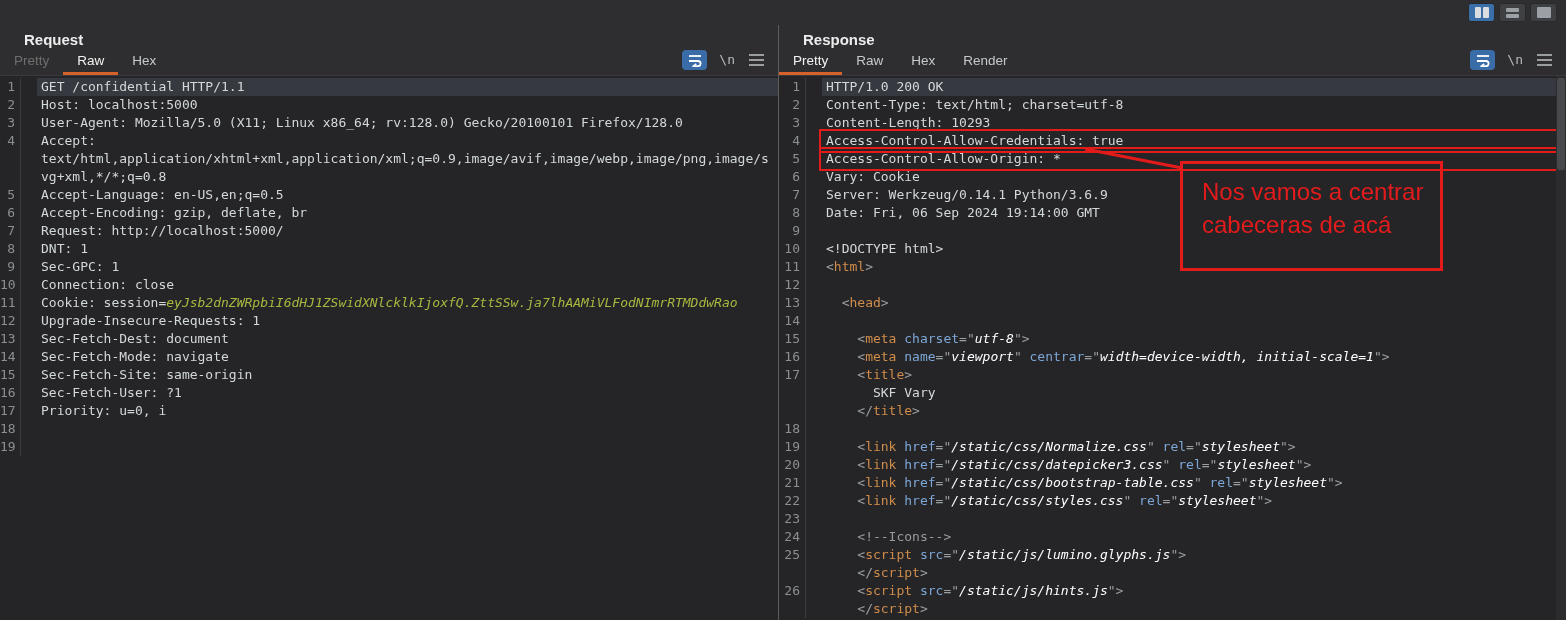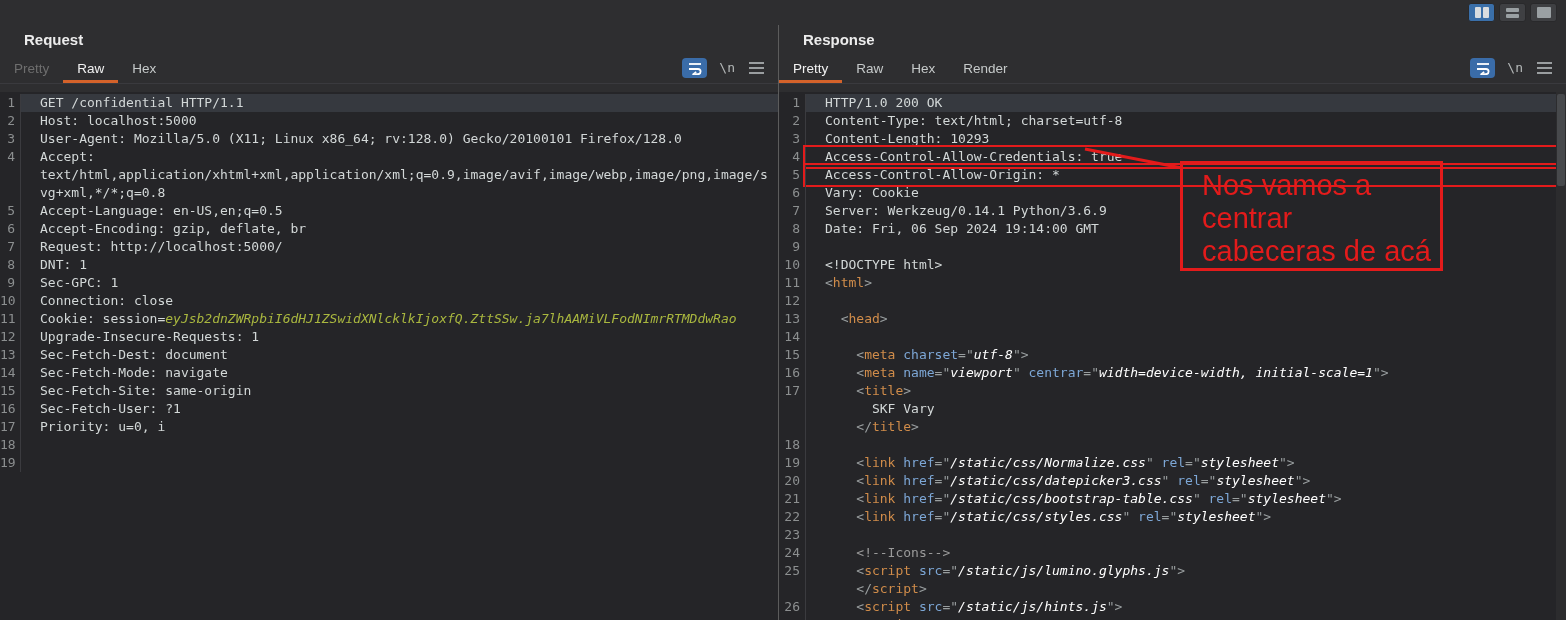--- a/index.html
+++ b/index.html
@@ -12,21 +12,21 @@
             gap:4px; padding-right:9px; }
   .layoutbtn { width:27px; height:19px; border-radius:3px; background:#3f4043; border:1px solid #29292b;
                display:flex; align-items:center; justify-content:center; gap:2px; cursor:pointer; }
   .layoutbtn.active { background:#3a6fa9; }
   .layoutbtn .col { width:6px; height:11px; background:#d9dde0; border-radius:1px; }
   .layoutbtn .rows { display:flex; flex-direction:column; gap:2px; }
   .layoutbtn .rowbar { width:13px; height:4px; background:#9aa0a3; border-radius:1px; }
   .layoutbtn .pane { width:14px; height:11px; background:#9aa0a3; border-radius:1px; }
 
   .panels { display:flex; height:595px; }
-  .panel { display:flex; flex-direction:column;gap:8px; }
+  .panel { display:flex; flex-direction:column; }
   .panel.request { width:778px; }
   .divider { width:1px; background:#5c5c5c; }
   .panel.response { flex:1; }
 
   .panel-title { height:23px; padding:6px 0 0 24px; font-size:15px; font-weight:bold; color:#ececec; }
 
   .tabbar { height:28px; display:flex; border-bottom:1px solid #3a3a3e; }
   .tab { padding:0 14px; height:27px; line-height:25px; font-size:13.5px; color:#c6caca; cursor:pointer; }
   .tab.active { color:#f2f2f2; box-shadow:inset 0 -3px 0 #d4622a; }
   .tab.disabled { color:#6e6e6e; cursor:default; }
@@ -36,41 +36,41 @@
   .nl-toggle { color:#b4b8b8; font:13px "DejaVu Sans Mono", monospace; cursor:pointer; }
   .menu-icon { width:15px; height:2px; background:#9a9ea0; box-shadow:0 -5px 0 #9a9ea0, 0 5px 0 #9a9ea0;
                margin:8px 2px; cursor:pointer; }
 
   .editor { flex:1; background:#252528; padding-top:2px; position:relative;
             font:13px/18px "DejaVu Sans Mono", monospace; color:#d3d8d8; overflow:hidden; }
   .row { display:flex; height:18px; }
   .num { flex:none; text-align:right; padding-right:5px; color:#8c8f90; border-right:1px solid #3b3b3f; }
   .request .num { width:21px; }
   .response .num { width:27px; }
-  .content { flex:1; padding-left:19px; white-space:pre; }
+  .content { flex:1; padding-left:4px; white-space:pre;margin-left:16px; }
   .row.hl .content { background:#36393f; }
 
   .p { color:#d3d8d8; }
   .k { color:#a9b73f;font-style:italic; }
   .t { color:#d08c4a; }
   .a { color:#7da7d6; }
   .v { color:#ffffff;font-style:italic; }
   .g { color:#9a9fa0; }
   .c { color:#9a9a9a; }
 
   .redbox { display:inline-block; padding-right:6px; outline:2px solid #e31b1b; outline-offset:1px; }
 
   
   .scrollbar { position:absolute; top:0; right:0; width:10px; height:100%; background:#2c2c2e; }
   .scroll-thumb { position:absolute; top:2px; left:1px; width:8px; height:92px; background:#47494c; border-radius:2px; }
 
   
   .annotation { position:absolute; left:1180px; top:161px; width:263px; height:110px;
-                border:3px solid #e31b1b; color:#e31b1b; padding:5px 0 0 19px;
-                font-size:29px; line-height:33px; z-index:5; }
+                border:3px solid #e31b1b; color:#e31b1b; padding:11px 0 0 19px;
+                font-size:24px; line-height:33px; z-index:5; }
   .overlay { position:absolute; left:0; top:0; width:1566px; height:620px; pointer-events:none; z-index:4; }
 </style>
 </head>
 <body>
 
 <div class="app">
 
   <div class="topbar">
     <div class="layoutbtn active">
       <span class="col"></span>

